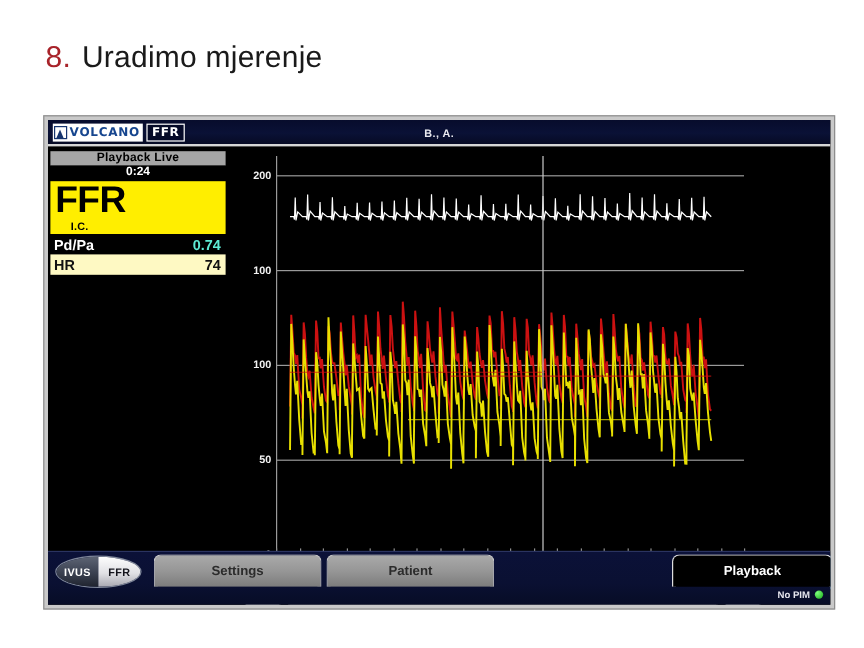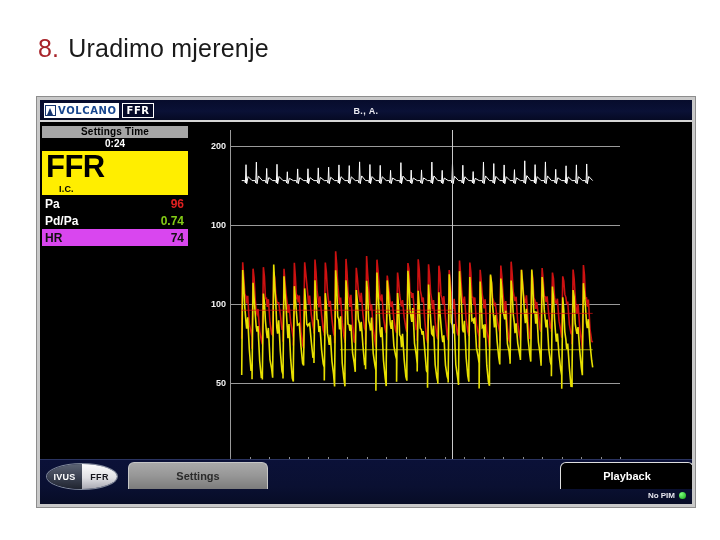--- a/index.html
+++ b/index.html
@@ -97,21 +97,21 @@
     font-size:28px;font-weight:700;line-height:34px;
   }
   .metric{
     height:17px;display:flex;align-items:center;justify-content:space-between;
     padding:0 4px 0 3px;box-sizing:border-box;
     font-size:12px;font-weight:700;
   }
   .metric .lbl{color:#ffffff;}
   .metric .val{font-size:12px;font-weight:700;}
   .metric.dark{background:#000;}
-  .metric.gray{background:#d946ef;}
+  .metric.gray{background:#fef9c3;}
   .metric.gray .lbl{color:#111;}
   .metric.gray .val{color:#111;}
 
   
   #chart{
     position:absolute;left:150px;top:26px;width:438px;height:360px;
     background:#000;
   }
   #plot{
     position:absolute;left:40px;top:4px;right:8px;bottom:24px;
@@ -231,34 +231,30 @@
         <div id="logo-box">
           <div id="logo-mark"></div>
           <div id="logo-text">VOLCANO</div>
         </div>
         <div id="ffr-badge">FFR</div>
       </div>
       <div id="patient-name">B., A.</div>
     </div>
 
     <div id="info-panel">
-      <div class="pb-title">Settings Time</div>
+      <div class="pb-title">Playback Live</div>
       <div class="pb-time">0:24</div>
       <div id="ffr-box">
         <span class="ffr-label">FFR</span>
         <span class="ic-label">I.C.</span>
         <span class="ffr-value"></span>
       </div>
       <div class="metric dark">
-        <span class="lbl">Pa</span>
-        <span class="val" style="color:#e02020">96</span>
-      </div>
-      <div class="metric dark">
         <span class="lbl">Pd/Pa</span>
-        <span class="val" style="color:#84cc16">0.74</span>
+        <span class="val" style="color:#5eead4">0.74</span>
       </div>
       <div class="metric gray">
         <span class="lbl">HR</span>
         <span class="val">74</span>
       </div>
     </div>
 
     <div id="chart">
       <div id="plot">
         <div id="axis-y"></div>
@@ -334,20 +330,21 @@
         
       </div>
     </div>
 
     <div id="tabbar">
       <div id="mode-pill">
         <div class="half-l">IVUS</div>
         <div class="half-r">FFR</div>
       </div>
       <div id="tab-settings" class="tab inactive">Settings</div>
+      <div id="tab-patient" class="tab inactive">Patient</div>
       <div id="tab-playback" class="tab active">Playback</div>
       <div id="pim-status">
         <span>No PIM</span>
         <span id="pim-dot"></span>
       </div>
     </div>
 
   </div>
 </div>
 

